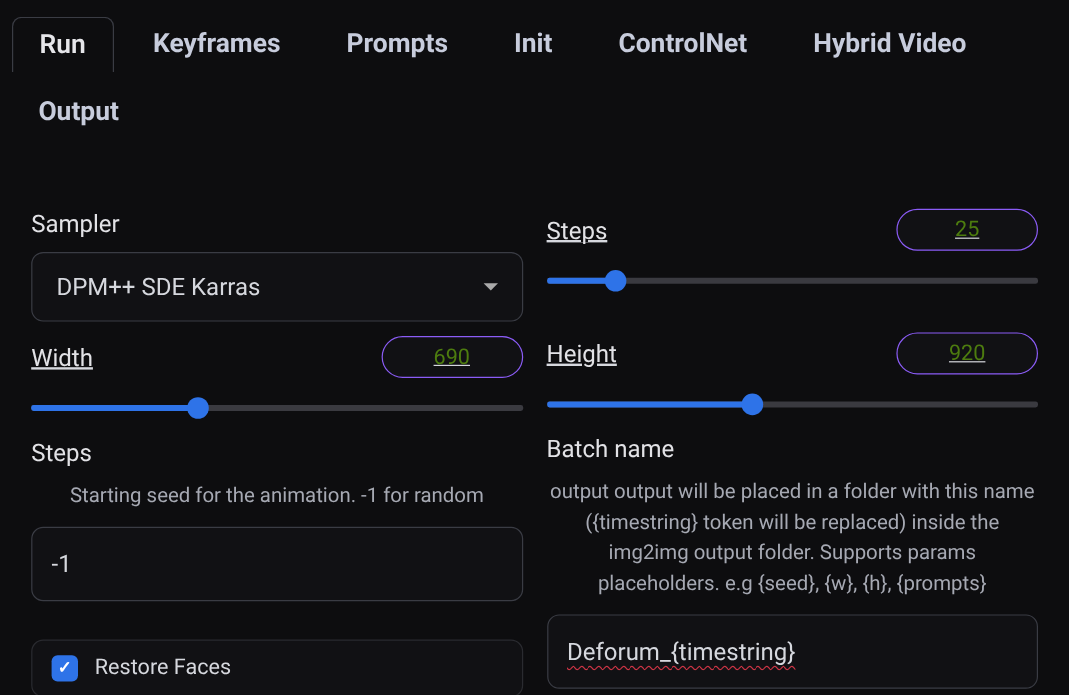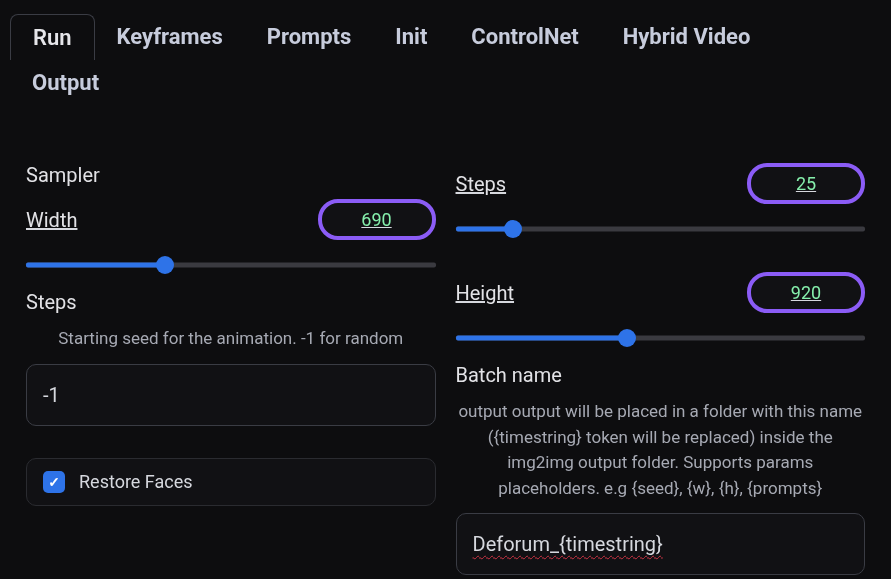--- a/index.html
+++ b/index.html
@@ -9,21 +9,21 @@
     font-family: -apple-system, BlinkMacSystemFont, "Segoe UI", Roboto, sans-serif;
     font-size: 18px;
     width: 891px;
     height: 579px;
     overflow: hidden;
     padding-top: 14px;
   }
   .tabs {
     display: flex;
     flex-wrap: wrap;
-    gap: 0;
+    gap: 11px;
     padding: 0 10px;
     margin-bottom: 16px;
   }
   .tab {
     padding: 10px 22px;
     font-size: 22px;
     color: #c7ccdc;
     cursor: pointer;
     border-radius: 8px 8px 0 0;
     font-weight: 700;
@@ -69,27 +69,27 @@
     border-right: 6px solid transparent;
     border-top: 6px solid #aaa;
   }
   .row-split {
     display: flex;
     justify-content: space-between;
     align-items: center;
     text-decoration: underline;
   }
   .numbox {
-    border: 4px solid #8b5cf6;
+    border: 1px solid #8b5cf6;
     border-radius: 20px;
     padding: 6px 0;
     width: 118px;
     text-align: center;
     font-size: 18px;
-    color: #86efac;
+    color: #4d7c0f;
     background: #111114;
   }
   .slider {
     position: relative;
     height: 26px;
     width: 100%;
     cursor: pointer;
   }
   .track {
     position: absolute;
@@ -181,20 +181,24 @@
   <div class="tab">Prompts</div>
   <div class="tab">Init</div>
   <div class="tab">ControlNet</div>
   <div class="tab">Hybrid Video</div>
   <div class="tab">Output</div>
 </div>
 
 <div class="content">
   <div class="col">
     <div class="label">Sampler</div>
+    <div class="dropdown">
+      <span>DPM++ SDE Karras</span>
+      <span class="chevron"></span>
+    </div>
 
     <div class="row-split">
       <div class="label">Width</div>
       <div class="numbox">690</div>
     </div>
     <div class="slider">
       <div class="track"></div>
       <div class="fill" style="width:34%"></div>
       <div class="thumb" style="left:34%"></div>
     </div>

